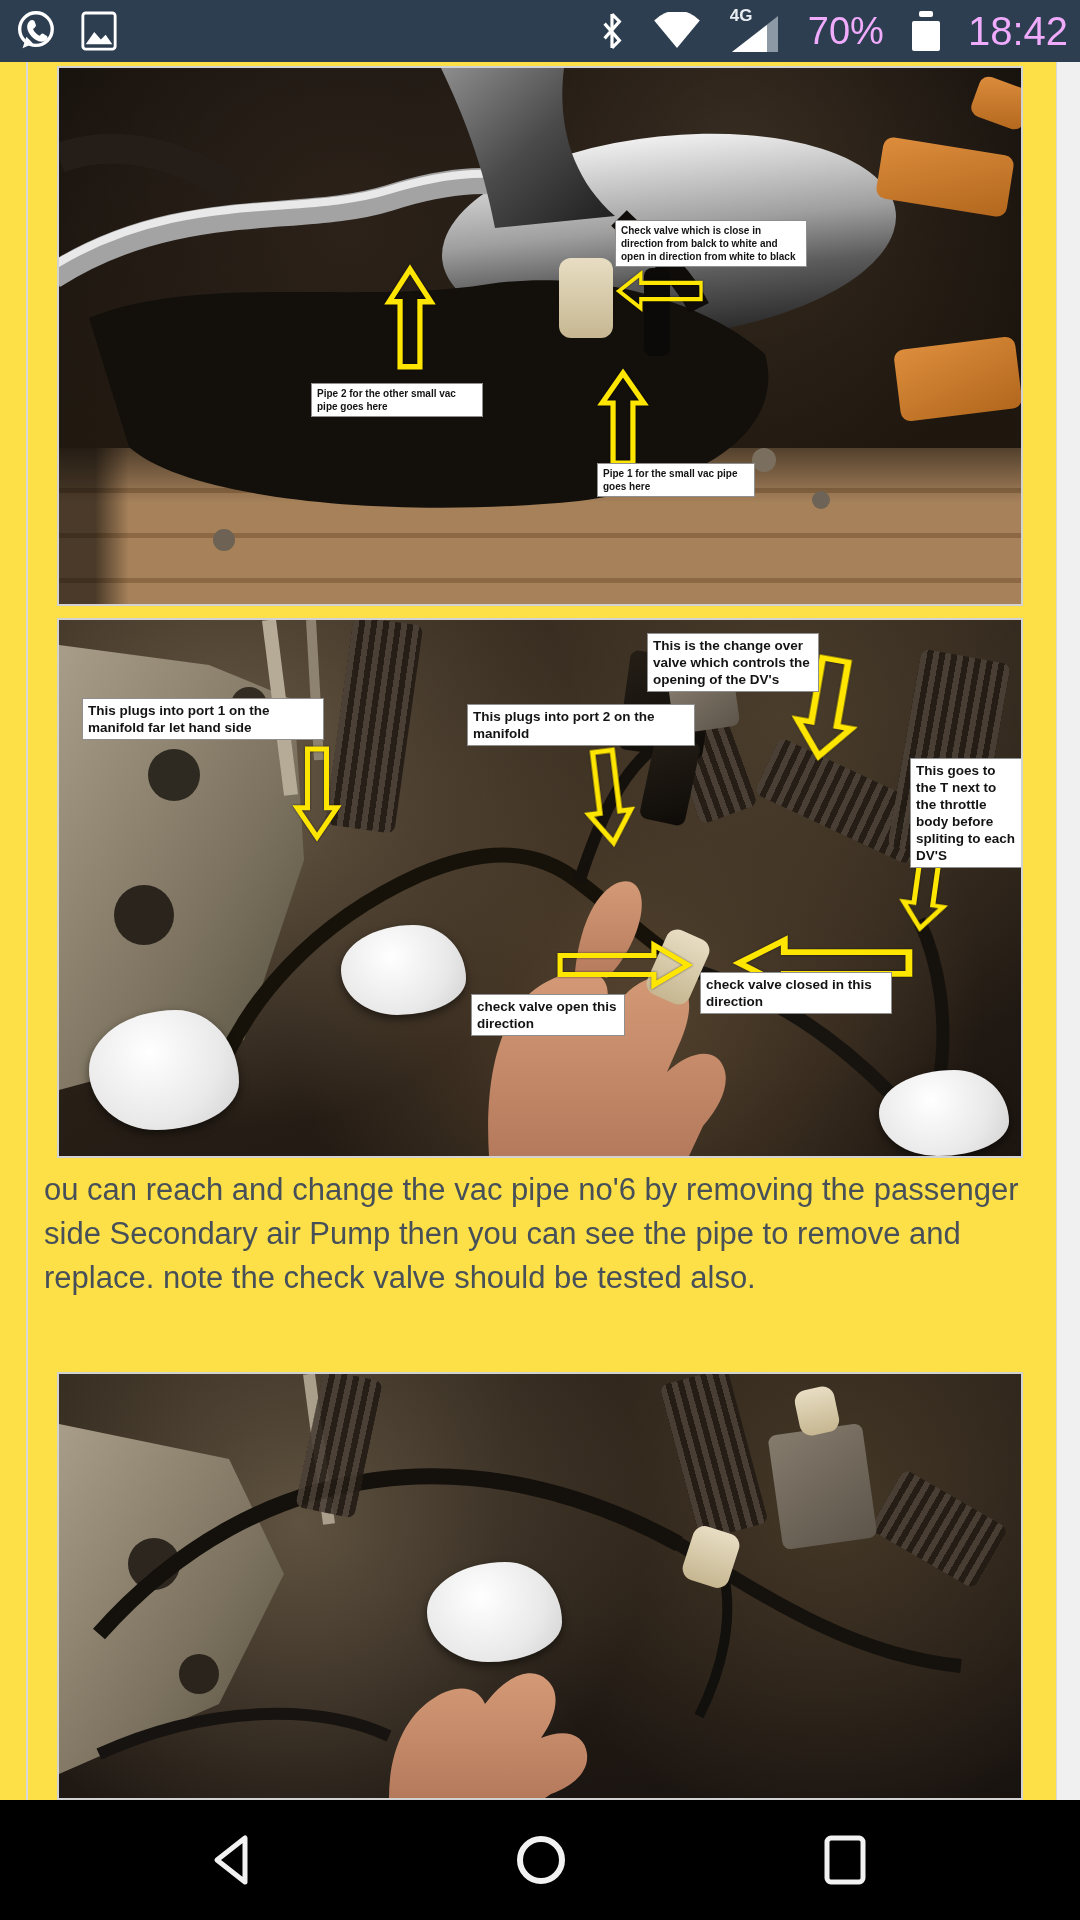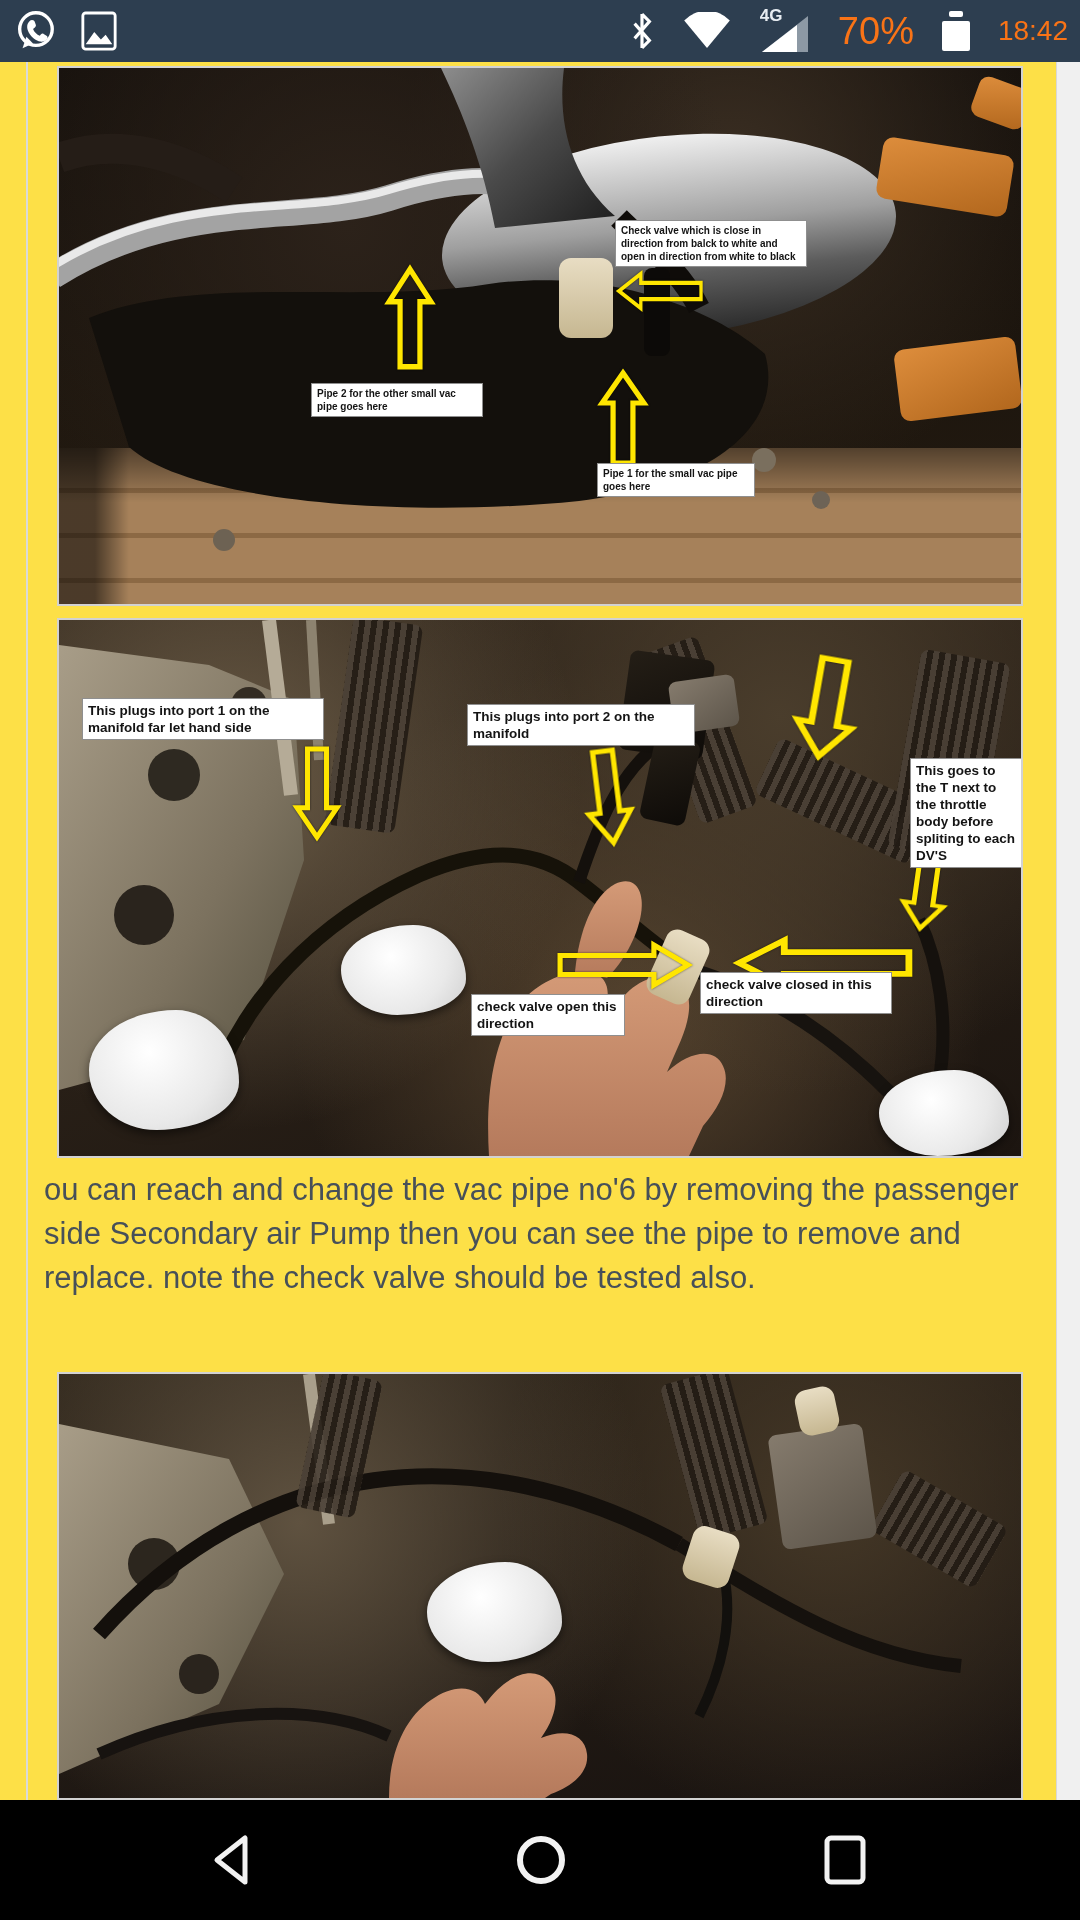--- a/index.html
+++ b/index.html
@@ -5,22 +5,22 @@
   html,body{margin:0;padding:0;background:#222;}
   *{box-sizing:border-box;}
   .screen{position:relative;width:1080px;height:1920px;margin:0 auto;background:var(--page-bg,#fff);
           font-family:"Liberation Sans",sans-serif;overflow:hidden;}
 
   
   .statusbar{position:absolute;left:0;top:0;width:1080px;height:62px;background:var(--status-bar-bg,#2d3e50);
              display:flex;align-items:center;justify-content:space-between;padding:0 12px;color:#fff;}
   .sb-left{display:flex;align-items:center;gap:22px;height:100%;}
   .sb-right{display:flex;align-items:center;gap:28px;height:100%;}
-  .sb-right .txt{font-size:38px;color:#f97316;letter-spacing:0;}
-  .sb-right .time{font-size:28px;text-align:center;}
+  .sb-right .txt{font-size:38px;color:#f0abfc;letter-spacing:0;}
+  .sb-right .time{font-size:40px;text-align:center;}
   .sig{position:relative;width:50px;height:46px;}
   .sig .g4{position:absolute;left:0;top:-2px;font-size:17px;font-weight:bold;color:#e8edf2;}
   .sig svg{position:absolute;left:2px;bottom:2px;}
   .batt{position:relative;width:28px;height:46px;}
   .batt .cap{position:absolute;left:7px;top:3px;width:14px;height:6px;background:#fff;border-radius:2px;}
   .batt .body{position:absolute;left:0;top:13px;width:28px;height:30px;background:#fff;border-radius:2px;}
 
   
   .page{position:absolute;left:0;top:62px;width:1080px;height:1738px;background:#fde047;}
   .vline{position:absolute;left:26px;top:0;width:2px;height:1738px;background:#dadada;}
@@ -207,20 +207,21 @@
       <div class="rib" style="left:700px;top:150px;width:170px;height:62px;transform:rotate(25deg);"></div>
       <div class="rib" style="left:845px;top:35px;width:90px;height:200px;transform:rotate(10deg);"></div>
       <div class="blackbox" style="left:565px;top:35px;width:85px;height:100px;transform:rotate(8deg);"></div>
       <div class="conn" style="left:612px;top:58px;width:66px;height:52px;transform:rotate(-8deg);"></div>
       <div class="blackbox" style="left:588px;top:118px;width:46px;height:85px;transform:rotate(12deg);"></div>
       <div class="rag" style="left:282px;top:305px;width:125px;height:90px;"></div>
       <div class="rag" style="left:30px;top:390px;width:150px;height:120px;"></div>
       <div class="rag" style="left:820px;top:450px;width:130px;height:86px;"></div>
       <div class="cream" style="left:596px;top:312px;width:46px;height:70px;transform:rotate(24deg);"></div>
 
+      <div class="anno" style="left:588px;top:13px;width:172px;">This is the change over valve which controls the opening of the DV's</div>
       <div class="anno" style="left:23px;top:78px;width:242px;">This plugs into port 1 on the manifold far let hand side</div>
       <div class="anno" style="left:408px;top:84px;width:228px;">This plugs into port 2 on the manifold</div>
       <div class="anno" style="left:851px;top:138px;width:114px;">This goes to the T next to the throttle body before spliting to each DV'S</div>
       <div class="anno" style="left:412px;top:374px;width:154px;">check valve open this direction</div>
       <div class="anno" style="left:641px;top:352px;width:192px;">check valve closed in this direction</div>
 
       <div class="ar" style="left:738px;top:36px;width:60px;height:104px;transform:rotate(190deg);">
         <svg viewBox="0 0 44 96" preserveAspectRatio="none">
             <path d="M22 3 L42 33 L31.5 33 L31.5 93 L12.5 93 L12.5 33 L2 33 Z"></path>
           </svg>

